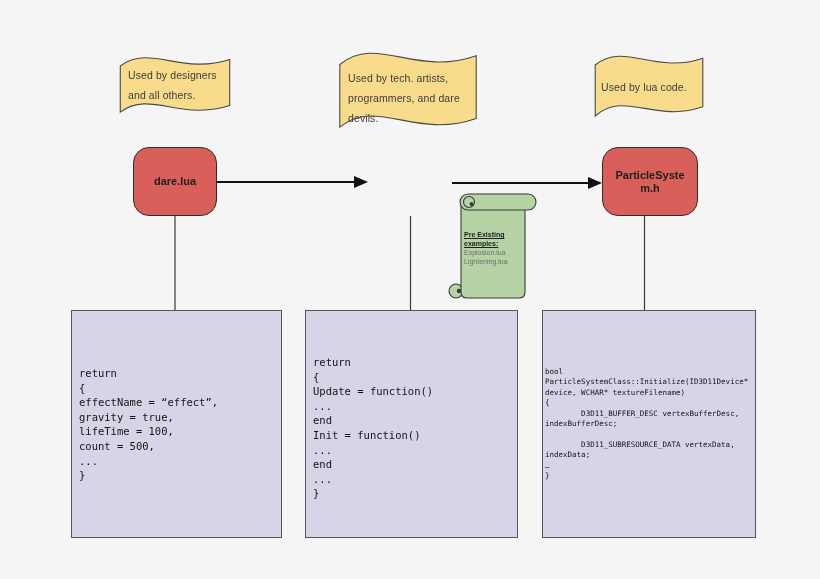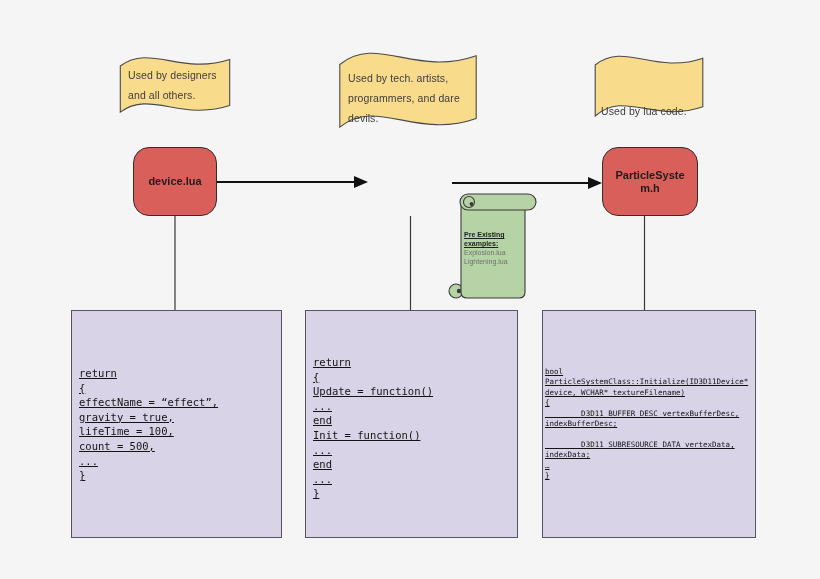--- a/index.html
+++ b/index.html
@@ -62,21 +62,21 @@
   .scroll .scroll-item:first-of-type{margin-top:2px;}
 
   
   .codebox{
     position:absolute;top:310px;height:228px;
     background:var(--code_box_fill);
     border:1px solid #55555f;
   }
   .codebox pre{
     font-family:"DejaVu Sans Mono",monospace;
-    color:#141414;white-space:pre;text-decoration:underline;
+    color:#141414;white-space:pre;
   }
   .codebox.c1{left:71px;width:211px;}
   .codebox.c1 pre{font-size:10.5px;line-height:14.6px;padding:55px 0 0 7px;}
   .codebox.c2{left:305px;width:213px;}
   .codebox.c2 pre{font-size:10.5px;line-height:14.6px;padding:44px 0 0 7px;}
   .codebox.c3{left:542px;width:214px;}
   .codebox.c3 pre{font-size:7.5px;line-height:10.4px;padding:56px 0 0 2px;}
 </style>
 </head>
 <body>
@@ -110,25 +110,25 @@
     </svg>
     <div class="banner-label" style="left:11px;top:28px;">Used by tech. artists,
 programmers, and dare
 devils.</div>
   </div>
 
   <div class="banner" style="left:593px;top:46px;width:112px;height:76px;">
     <svg width="112" height="76" viewBox="0 0 112 76">
       <path d="M 2.2,19 C 31.4,-4.6 61.6,28.9 109.8,12.2 L 109.8,60.8 C 61.6,77.5 31.4,43.9 2.2,70 Z"></path>
     </svg>
-    <div class="banner-label" style="left:8px;top:31px;margin-top:24px;">Used by lua code.</div>
+    <div class="banner-label" style="left:8px;top:31px;">Used by lua code.</div>
   </div>
 
   <div class="node" style="left:133px;top:147px;">
-    <div class="node-label">device.lua</div>
+    <div class="node-label">dare.lua</div>
   </div>
 
 
   <div class="node" style="left:602px;top:147px;width:96px;">
     <div class="node-label">ParticleSystem.h</div>
   </div>
 
   <div class="scroll">
     <svg width="92" height="110" viewBox="0 0 92 110">
       <circle class="shape" cx="8" cy="99" r="7"></circle>

